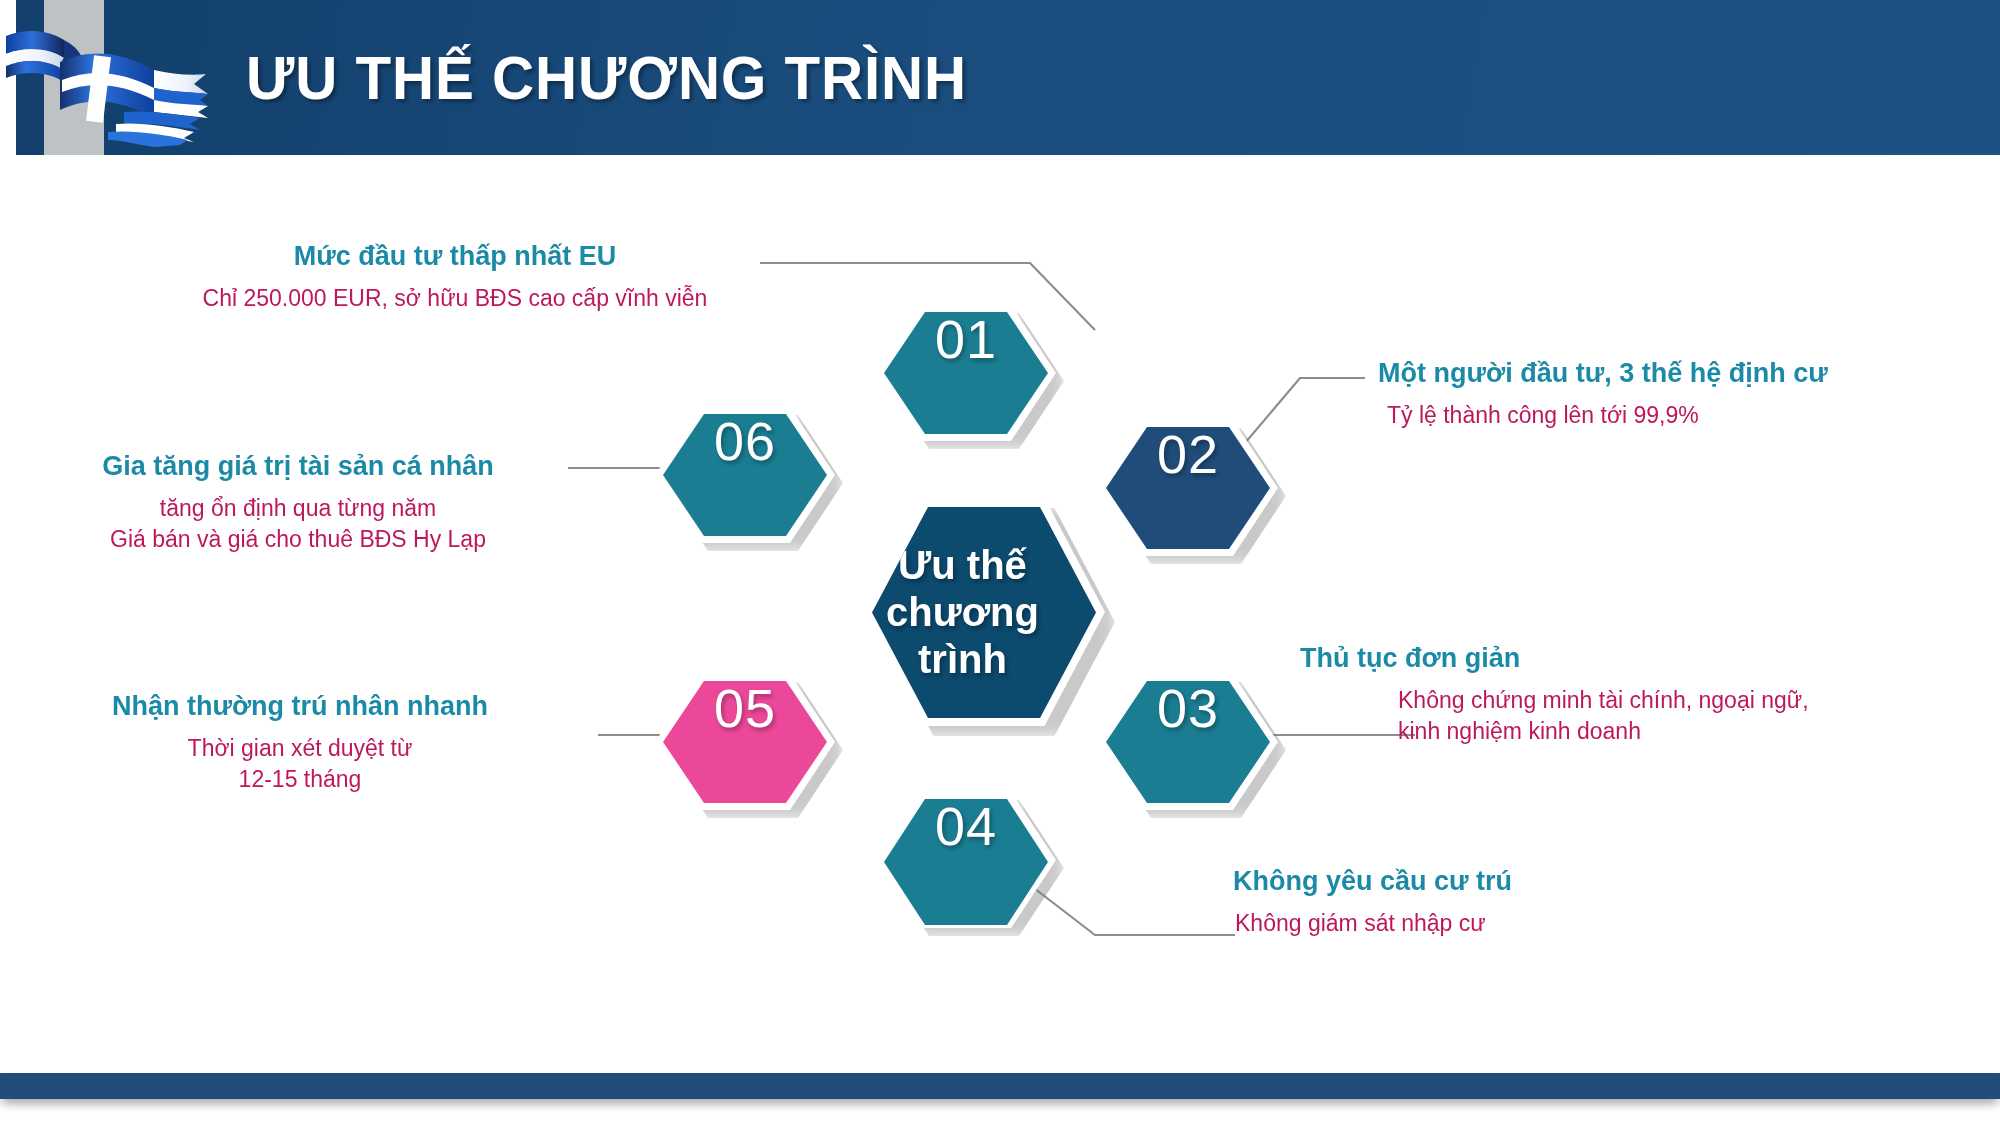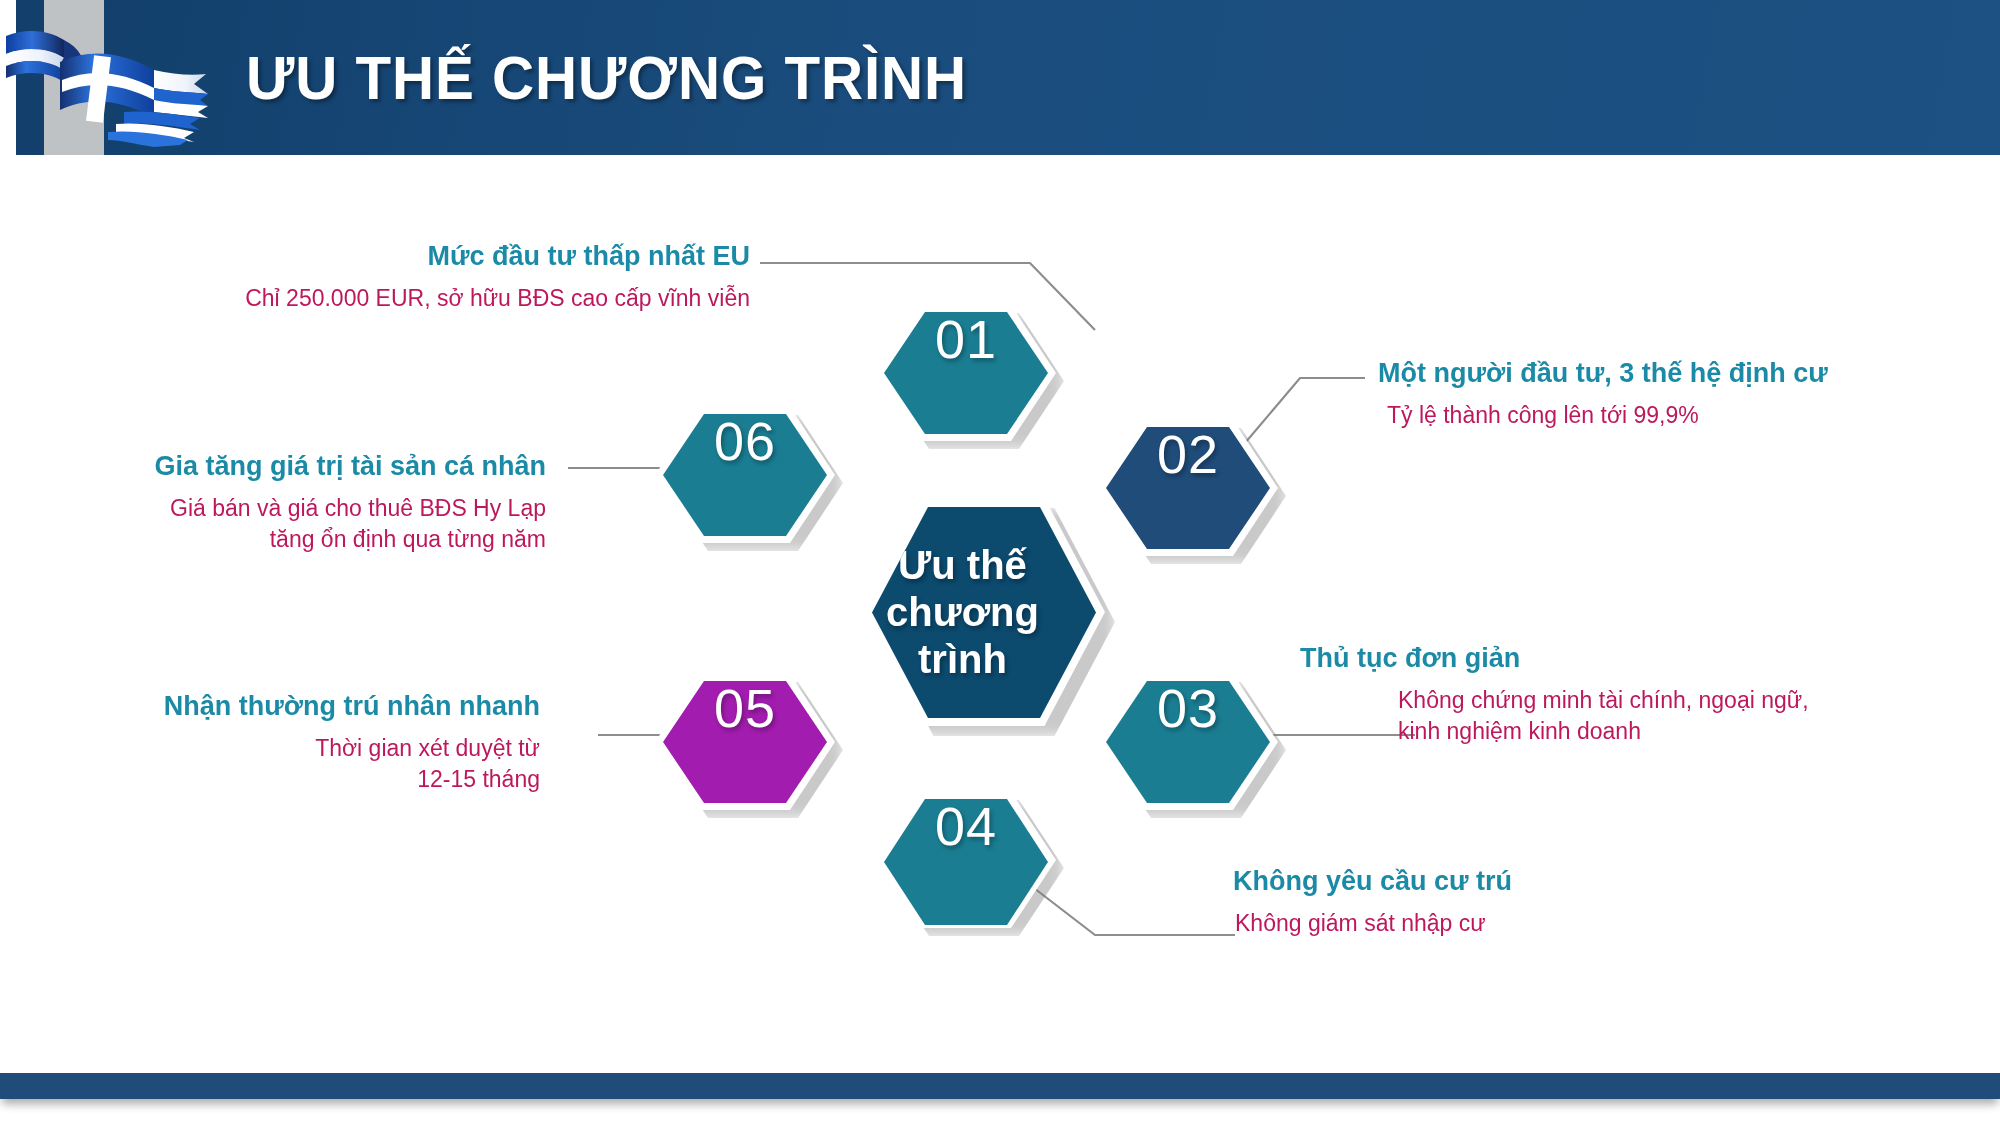--- a/index.html
+++ b/index.html
@@ -83,21 +83,21 @@
     font-size:27px;font-weight:bold;
     white-space:nowrap;
     line-height:1.2;
   }
   .label-desc{
     color:#be185d;
     font-size:23px;font-weight:400;
     line-height:1.32;
     margin-top:11px;
   }
-  .ta-right{text-align:right;}
+  .ta-right{text-align:center;}
   .ta-left{text-align:left;}
 
   svg.connectors{position:absolute;left:0;top:0;width:2000px;height:1125px;pointer-events:none;}
 </style>
 </head>
 <body>
 
 <div id="slide">
 
   <div class="header">
@@ -179,21 +179,21 @@
   </div>
 
   <div class="hex-shadow" style="left:884px;top:800px;width:180px;height:136px;"></div>
   <div class="hex-ring" style="left:876px;top:792px;width:180px;height:136px;"></div>
   <div class="hex" style="left:884px;top:799px;width:164px;height:126px;background:#1a7d92;">
     <span class="hex-num">04</span>
   </div>
 
   <div class="hex-shadow" style="left:663px;top:682px;width:180px;height:136px;"></div>
   <div class="hex-ring" style="left:655px;top:674px;width:180px;height:136px;"></div>
-  <div class="hex" style="left:663px;top:681px;width:164px;height:122px;background:#a21caf;">
+  <div class="hex" style="left:663px;top:681px;width:164px;height:122px;background:#ec4899;">
     <span class="hex-num">05</span>
   </div>
 
   <div class="hex-shadow" style="left:663px;top:415px;width:180px;height:136px;"></div>
   <div class="hex-ring" style="left:655px;top:407px;width:180px;height:136px;"></div>
   <div class="hex" style="left:663px;top:414px;width:164px;height:122px;background:#1a7d92;">
     <span class="hex-num">06</span>
   </div>
 
   <div class="hex-shadow" style="left:873px;top:508px;width:242px;height:228px;"></div>
@@ -239,20 +239,20 @@
     <div class="label-title">Nhận thường trú nhân nhanh</div>
     <div class="label-desc">
       <div>Thời gian xét duyệt từ</div>
       <div>12-15 tháng</div>
     </div>
   </div>
 
   <div class="label-block ta-right" style="left:50px;top:450px;width:496px;">
     <div class="label-title">Gia tăng giá trị tài sản cá nhân</div>
     <div class="label-desc">
+      <div>tăng ổn định qua từng năm</div>
       <div>Giá bán và giá cho thuê BĐS Hy Lạp</div>
-      <div>tăng ổn định qua từng năm</div>
     </div>
   </div>
 
   <div class="bottom-bar"></div>
 
 </div>
 
 </body></html>

